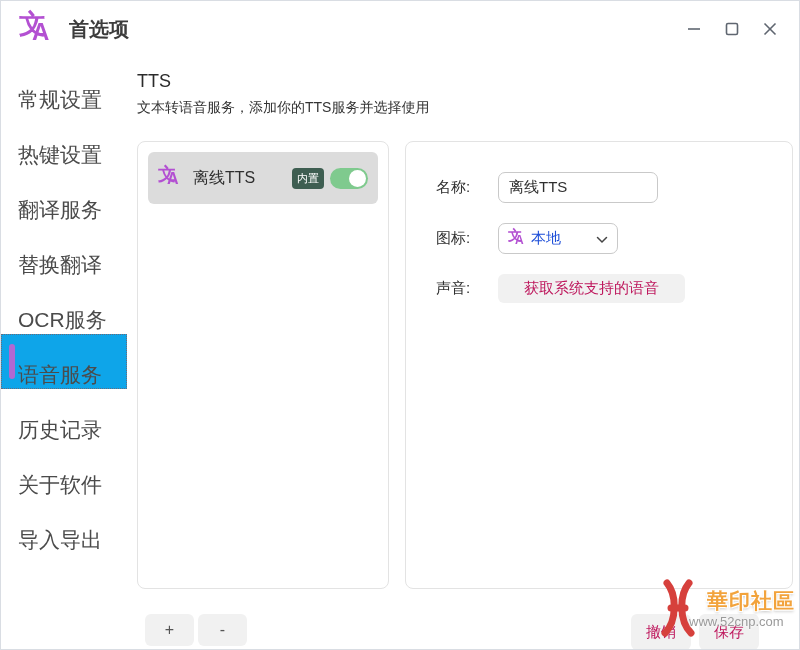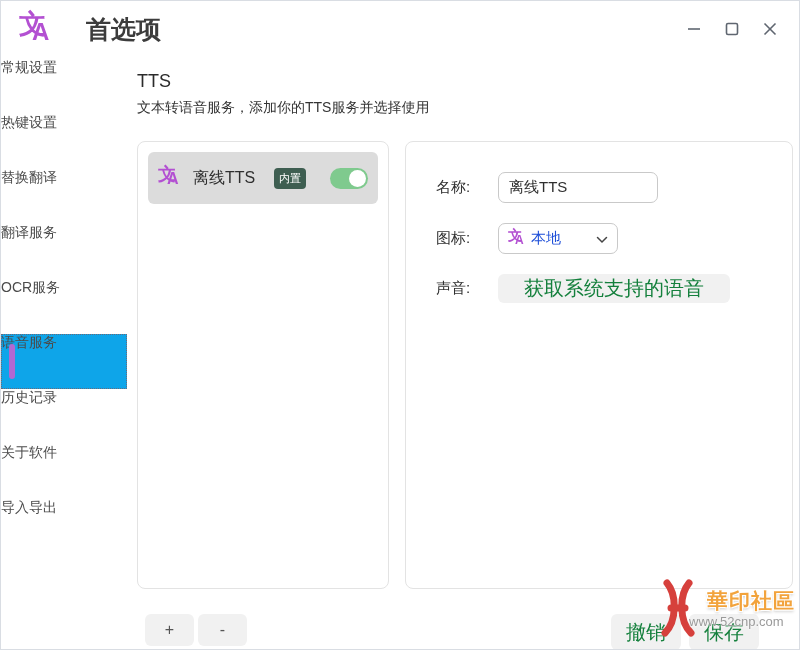--- a/index.html
+++ b/index.html
@@ -8,30 +8,30 @@
   .window {
     position:relative; width:800px; height:650px; background:#ffffff;
     border:1px solid #d9dde3; overflow:hidden; color:#3f3f3f;
   }
 
   
   .titlebar { position:absolute; left:0; top:0; width:100%; height:56px; display:flex; align-items:center; }
   .app-logo { position:relative; width:38px; height:38px; margin-left:18px; flex:0 0 auto; }
   .app-logo .g1 { position:absolute; left:0; top:-4px; font-size:27px; font-weight:bold; color:#b350d2; }
   .app-logo .g2 { position:absolute; left:13px; top:8px; font-size:24px; font-weight:bold; color:#b350d2; }
-  .app-title { margin-left:29px; font-size:25px; font-weight:bold; color:#3c3c3c; }
+  .app-title { margin-left:12px; font-size:20px; font-weight:bold; color:#3c3c3c; }
   .win-controls { position:absolute; right:14px; top:0; height:56px; display:flex; align-items:center; gap:8px; }
   .win-btn { width:30px; height:30px; display:flex; align-items:center; justify-content:center;
     font-size:19px; color:#5f6670; cursor:pointer; }
   .win-btn svg { display:block; }
 
   
   .sidebar { position:absolute; left:0; top:58px; width:126px; }
-  .side-item { position:relative; height:55px; display:flex; align-items:flex-start;
-    font-size:14px; color:#4b4b4b; cursor:pointer; }
+  .side-item { position:relative; height:55px; display:flex; align-items:flex-end;
+    padding-left:17px; font-size:21px; color:#4b4b4b; cursor:pointer; }
   .side-item.selected { background:#0ea5e9; outline:1px dotted #6a6a7a; outline-offset:-1px; }
   .side-item.selected .bar { position:absolute; left:8px; top:10px; width:6px; height:35px;
     border-radius:3px; background:#b168d2; }
 
   
   .main { position:absolute; left:136px; top:58px; width:656px; }
   .tts-heading { font-size:18px; color:#2b2b2b; margin-top:12px; }
   .tts-subtitle { font-size:14px; color:#333333; margin-top:7px; }
 
   .panels { position:absolute; left:0; top:82px; display:flex; gap:16px; }
@@ -40,21 +40,21 @@
   .panel-form { width:388px; padding:30px; }
 
   
   .svc-item { display:flex; align-items:center; height:52px; background:#dcdcdc;
     border-radius:6px; padding:0 10px; cursor:pointer; }
   .svc-logo { position:relative; width:26px; height:26px; flex:0 0 auto; }
   .svc-logo .g1 { position:absolute; left:0; top:-3px; font-size:18px; font-weight:bold; color:#b350d2; }
   .svc-logo .g2 { position:absolute; left:9px; top:5px; font-size:16px; font-weight:bold; color:#b350d2; }
   .svc-name { margin-left:9px; font-size:16px; color:#2f2f2f; flex:1; }
   .svc-badge { background:#3e5e51; color:#ffffff; font-size:11px; border-radius:4px;
-    padding:3px 5px; margin-right:24px; }
+    padding:3px 5px; margin-right:6px; }
   .toggle { position:relative; width:38px; height:21px; border-radius:11px; background:#7fca8e; cursor:pointer; }
   .toggle .knob { position:absolute; right:2px; top:2px; width:17px; height:17px;
     border-radius:50%; background:#ffffff; }
 
   
   .form-row { display:flex; align-items:center; margin-bottom:20px; }
   .form-label { width:62px; font-size:15px; color:#2f2f2f; flex:0 0 auto; }
   .text-input { width:160px; height:31px; border:1px solid #c9c9c9; border-radius:7px;
     font-size:15px; color:#2f2f2f; padding:0 10px; font-family:inherit; background:#fff; }
   .select-box { display:flex; align-items:center; width:120px; height:31px;
@@ -66,21 +66,21 @@
   .chevron { color:#444; flex:0 0 auto; }
 
   .slider { position:relative; width:200px; height:20px; margin-right:0; cursor:pointer; }
   .slider .track { position:absolute; left:0; right:0; top:7px; height:6px; border-radius:3px; background:#c6c6c6; }
   .slider .fill { position:absolute; left:0; top:7px; height:6px; border-radius:3px; background:#77c37f; }
   .slider .thumb { position:absolute; top:1px; width:18px; height:18px; margin-left:-9px;
     border-radius:50%; background:#6bbf74; }
   .slider-value { margin-left:36px; font-size:15px; color:#2f2f2f; }
 
   .gray-btn { background:#f1f1f1; border:none; border-radius:6px; font-family:inherit;
-    font-size:20px; color:#15803d; cursor:pointer; }
+    font-size:15px; color:#be185d; cursor:pointer; }
   .voice-btn { height:29px; padding:0 26px; }
 
   
   .footer-left { position:absolute; left:144px; top:613px; display:flex; gap:4px; }
   .pm-btn { width:49px; height:32px; font-size:16px; color:#555; }
   .footer-right { position:absolute; right:40px; top:613px; display:flex; gap:8px; }
   .action-btn { height:36px; padding:0 15px; }
 
   
   .watermark { position:absolute; right:2px; bottom:12px; width:178px; height:56px; pointer-events:none; }
@@ -123,24 +123,24 @@
   </div>
 
   <div class="sidebar">
     <div class="side-item">
         <span>常规设置</span>
       </div>
     <div class="side-item">
         <span>热键设置</span>
       </div>
     <div class="side-item">
+        <span>翻译服务</span>
+      </div>
+    <div class="side-item">
         <span>替换翻译</span>
-      </div>
-    <div class="side-item">
-        <span>翻译服务</span>
       </div>
     <div class="side-item">
         <span>OCR服务</span>
       </div>
     <div class="side-item selected">
         <span class="bar"></span>
         <span>语音服务</span>
       </div>
     <div class="side-item">
         <span>历史记录</span>

